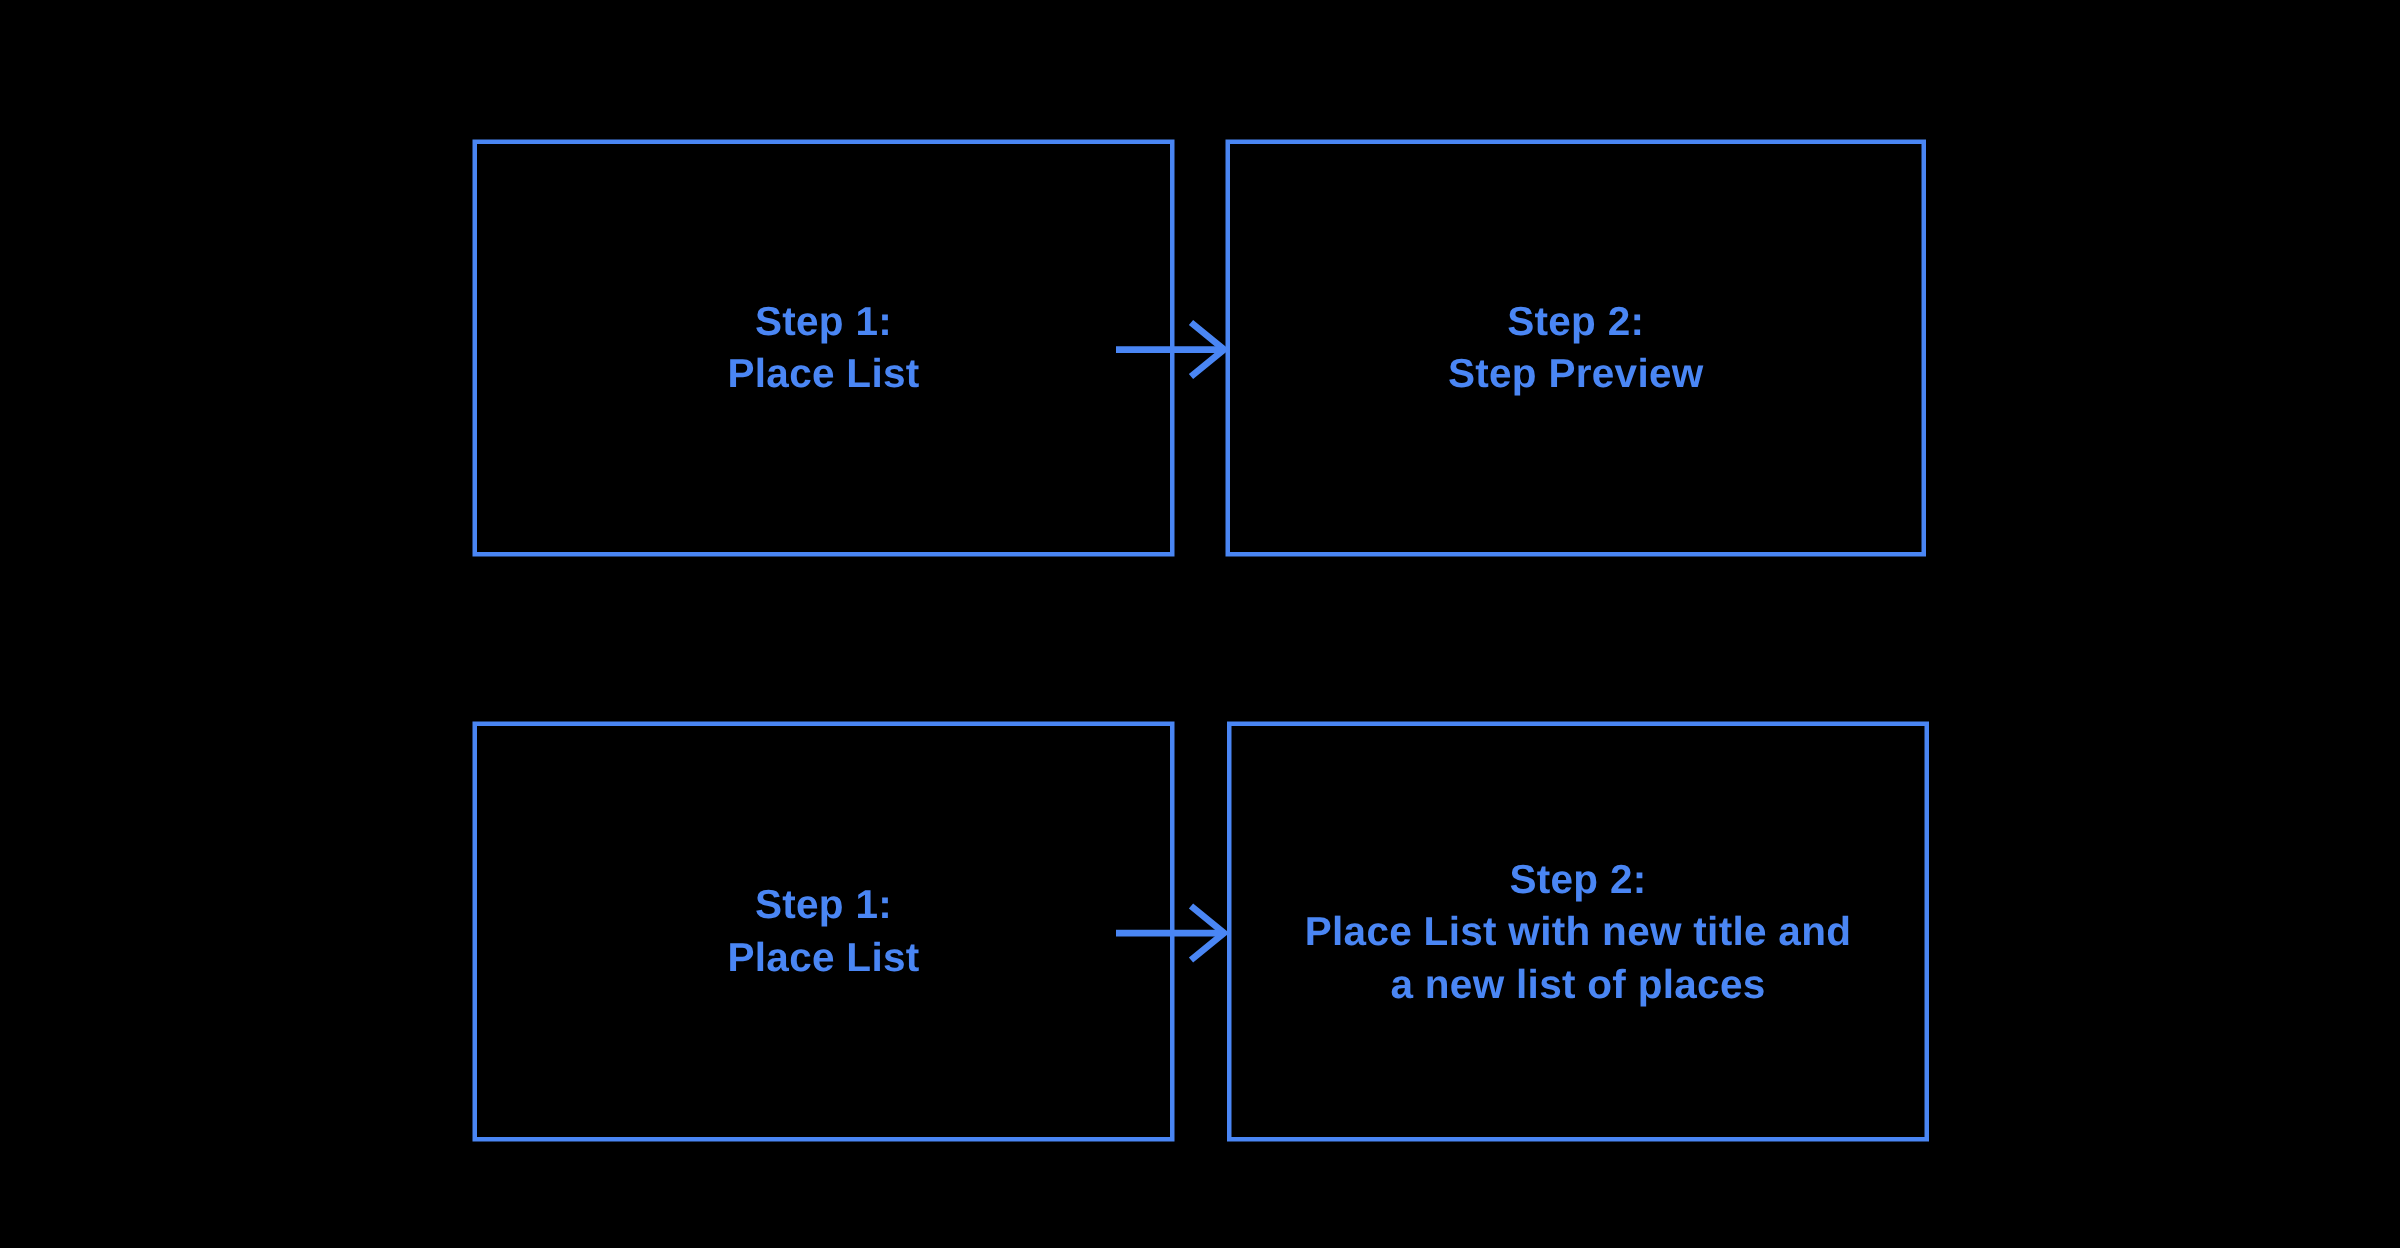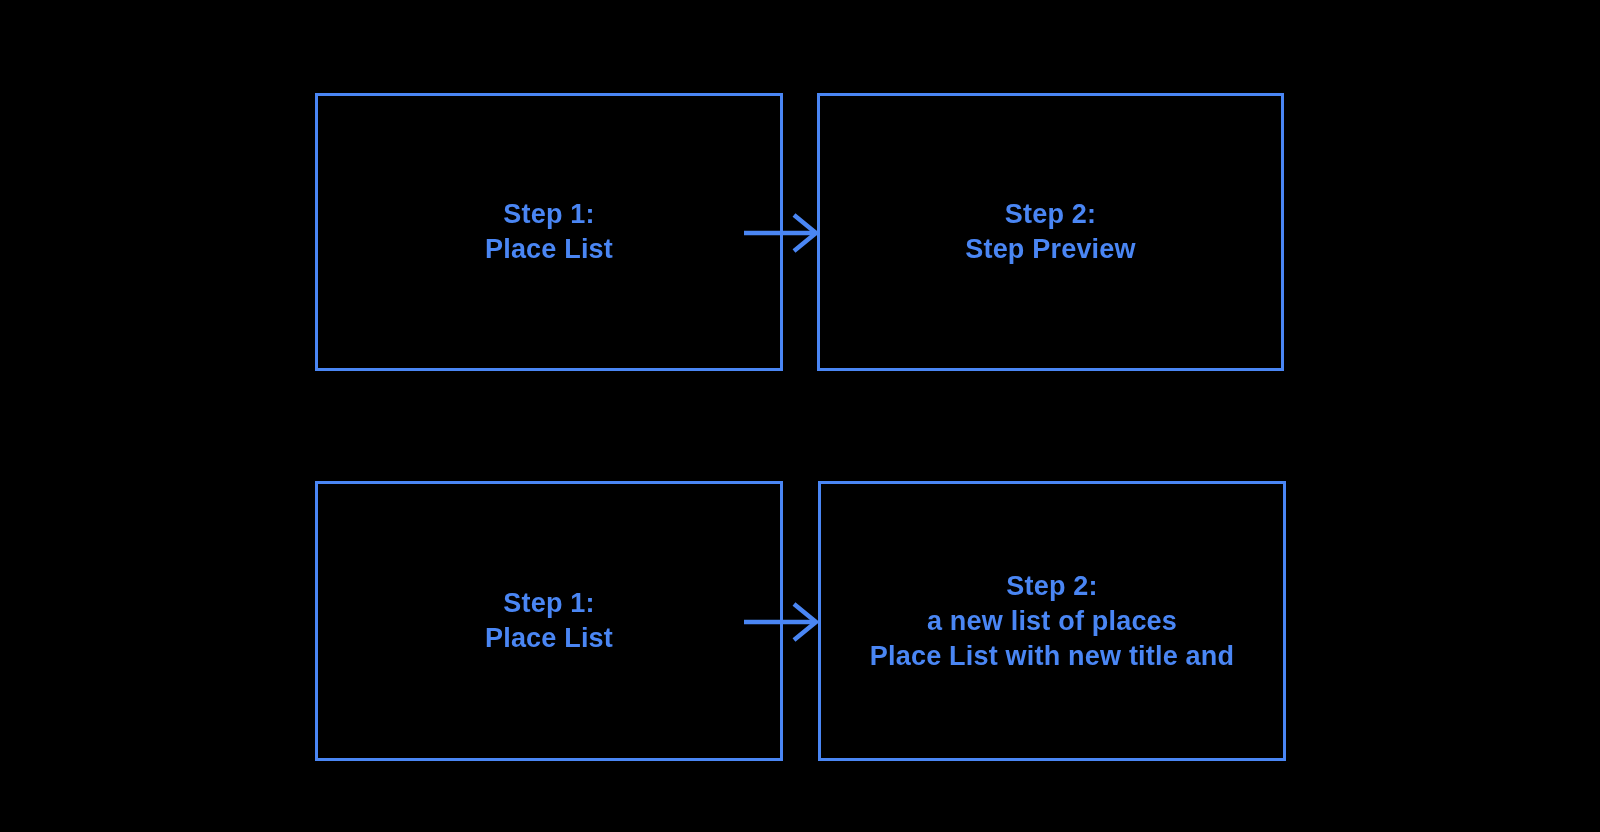--- a/index.html
+++ b/index.html
@@ -73,17 +73,17 @@
 
   <div class="flow-arrow arrow-bottom">
     <svg width="80" height="44" viewBox="0 0 80 44" xmlns="http://www.w3.org/2000/svg">
       <line x1="0" y1="22" x2="70" y2="22" stroke="#4A86F4" stroke-width="4.5"></line>
       <polyline points="50,4 72,22 50,40" fill="none" stroke="#4A86F4" stroke-width="4.5"></polyline>
     </svg>
   </div>
 
   <div class="step-box box-br">
     <div>Step 2:</div>
+    <div>Place List with new title and</div>
     <div>a new list of places</div>
-    <div>Place List with new title and</div>
   </div>
 
 </div>
 
 </body></html>

